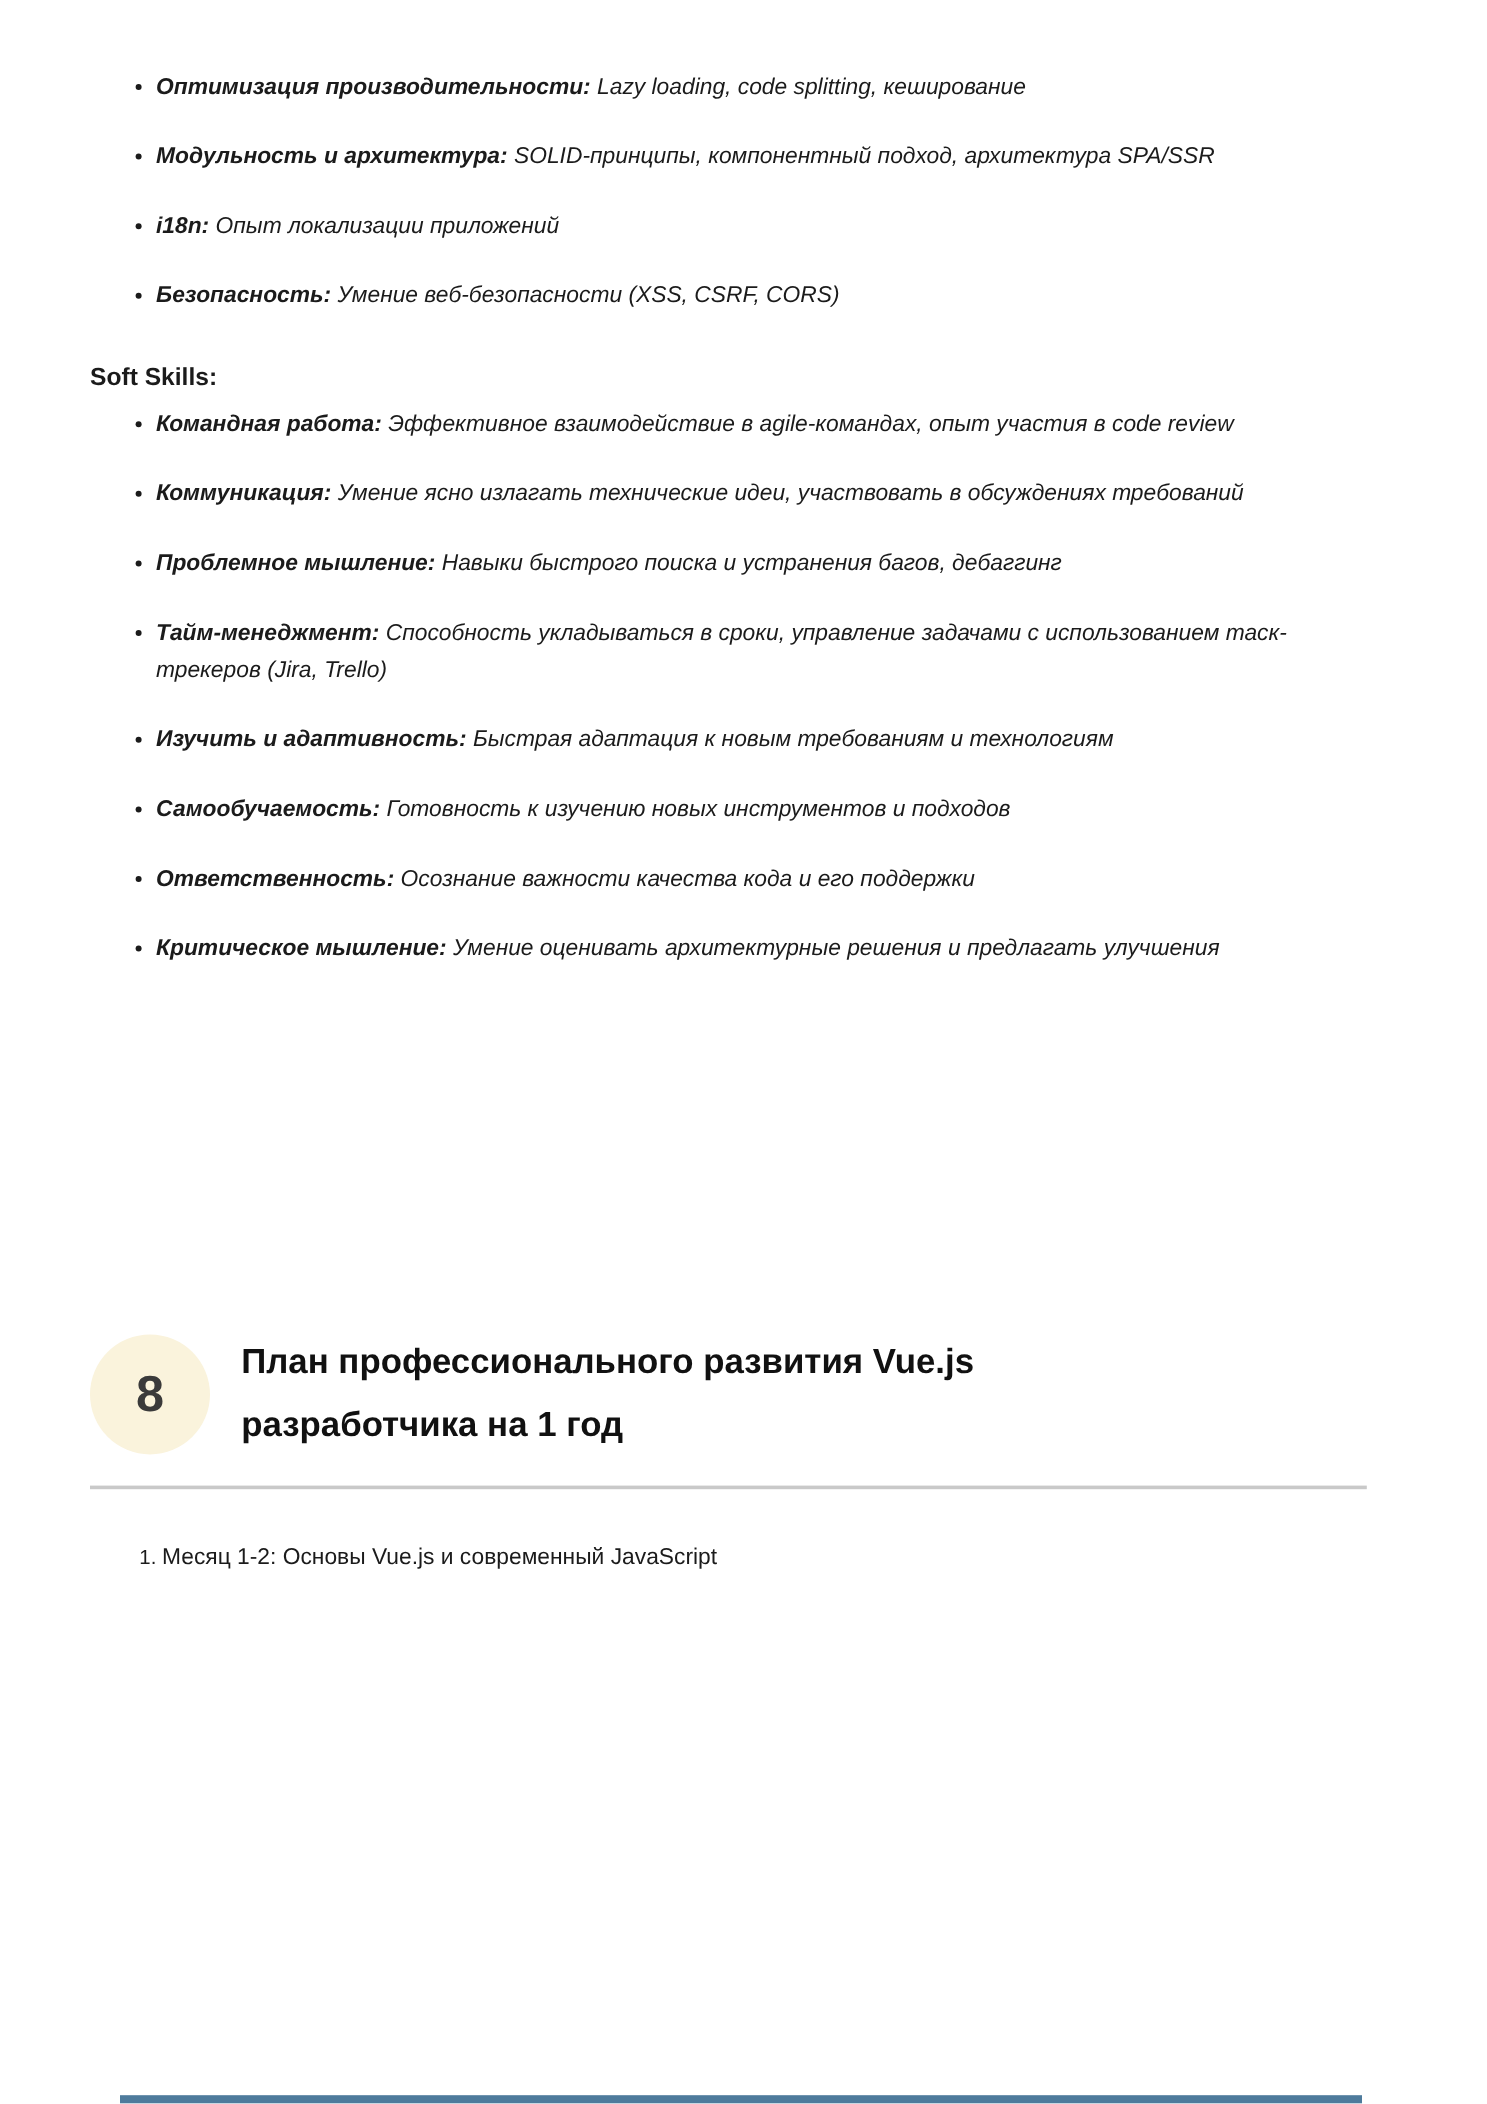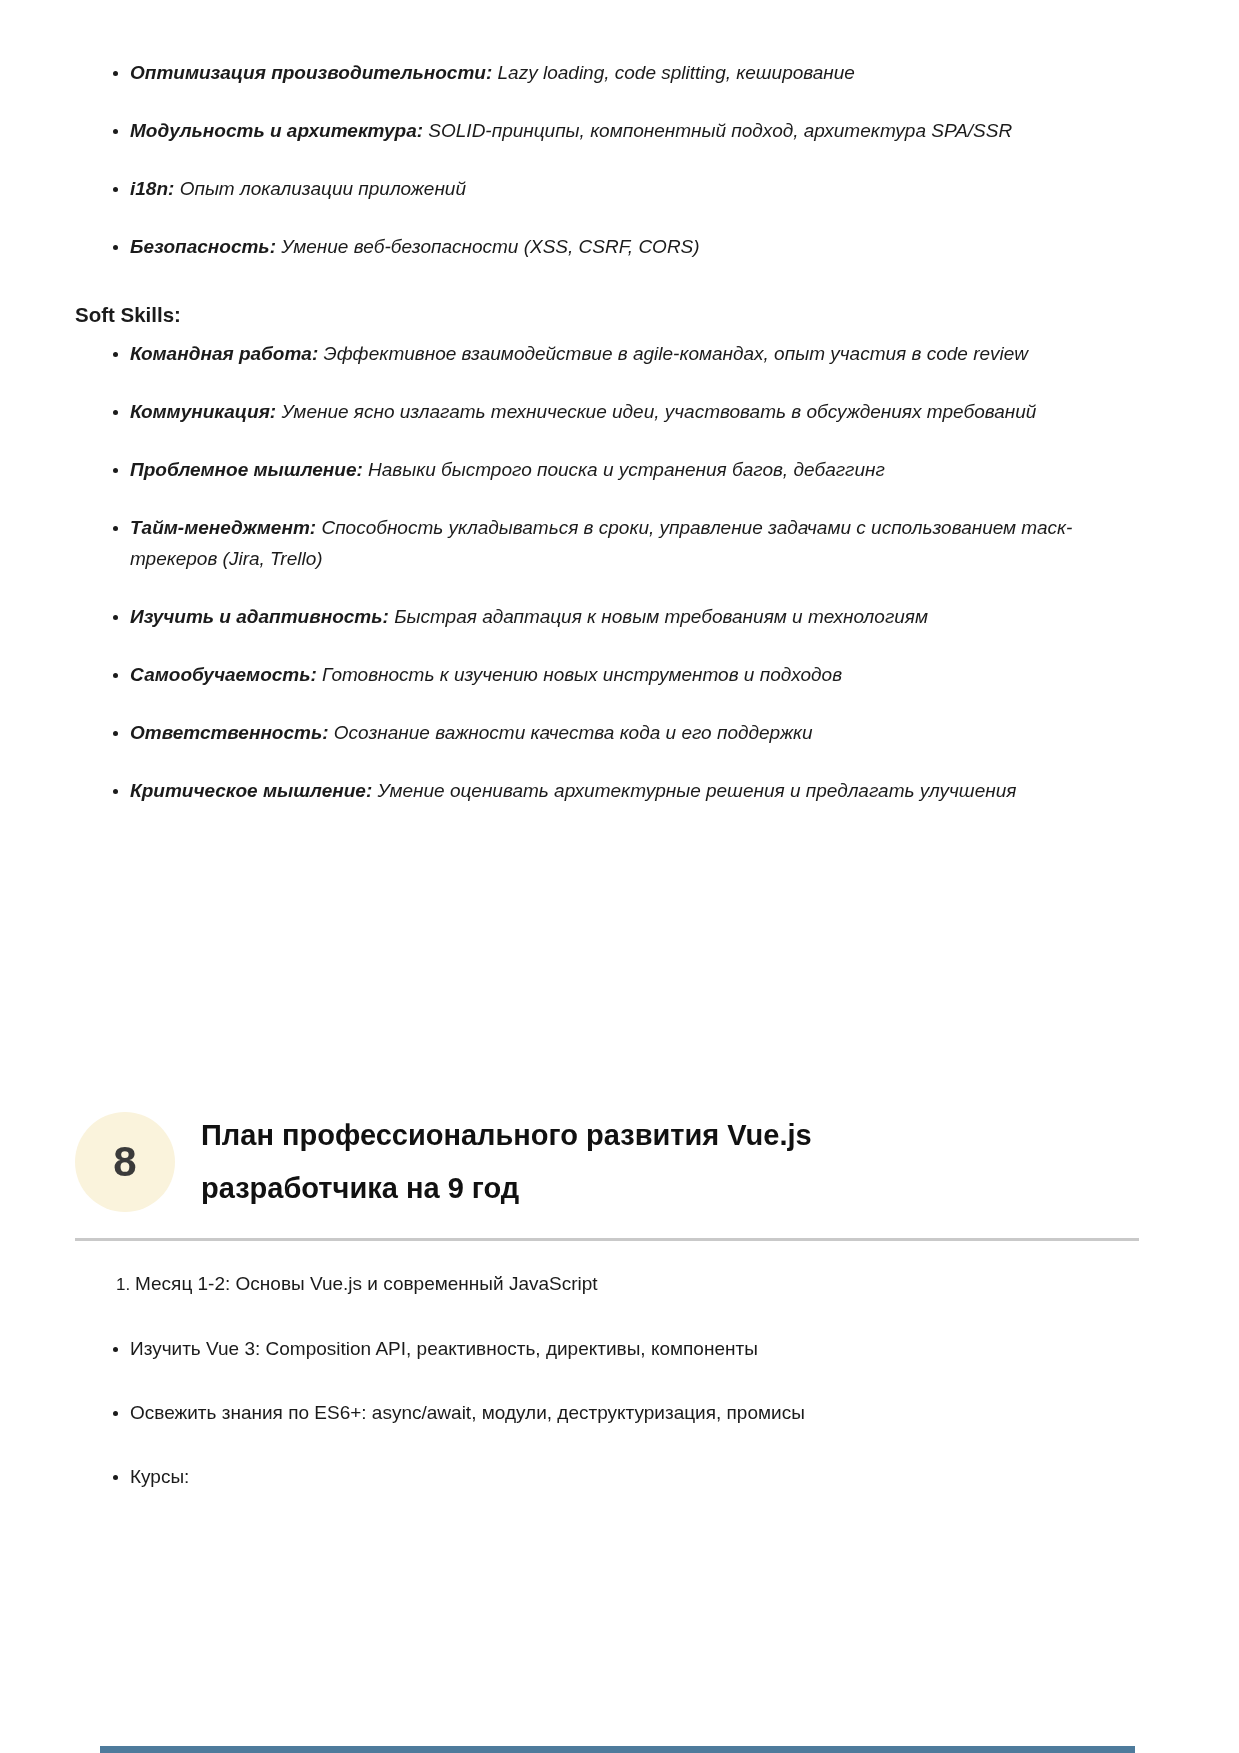--- a/index.html
+++ b/index.html
@@ -61,21 +61,21 @@
     max-width: 730px;
   }
   hr.section-divider {
     border: none;
     border-top: 3px solid #c9c9c9;
     margin: 22px 0 0 0;
   }
   ol.plan-list {
     list-style: decimal outside;
     padding-left: 60px;
-    margin: 28px 0 0 0;
+    margin: 42px 0 0 0;
   }
   ol.plan-list li {
     font-size: 19px;
     line-height: 1.63;
   }
   ul.plan-bullets {
     list-style: disc outside;
     padding-left: 55px;
     margin: 0;
   }
@@ -114,30 +114,25 @@
     <li><span class="lead">Проблемное мышление:</span> <span>Навыки быстрого поиска и устранения багов, дебаггинг</span></li>
     <li><span class="lead">Тайм-менеджмент:</span> <span>Способность укладываться в сроки, управление задачами с использованием таск-трекеров (Jira, Trello)</span></li>
     <li><span class="lead">Изучить и адаптивность:</span> <span>Быстрая адаптация к новым требованиям и технологиям</span></li>
     <li><span class="lead">Самообучаемость:</span> <span>Готовность к изучению новых инструментов и подходов</span></li>
     <li><span class="lead">Ответственность:</span> <span>Осознание важности качества кода и его поддержки</span></li>
     <li><span class="lead">Критическое мышление:</span> <span>Умение оценивать архитектурные решения и предлагать улучшения</span></li>
   </ul>
 
   <div class="section-header">
     <div class="section-badge">8</div>
-    <h2 class="section-title">План профессионального развития Vue.js разработчика на 9 год</h2>
+    <h2 class="section-title">План профессионального развития Vue.js разработчика на 1 год</h2>
   </div>
 
   <hr class="section-divider">
 
   <ol class="plan-list">
     <li>Месяц 1-2: Основы Vue.js и современный JavaScript</li>
   </ol>
 
-  <ul class="plan-bullets">
-    <li>Изучить Vue 3: Composition API, реактивность, директивы, компоненты</li>
-    <li>Освежить знания по ES6+: async/await, модули, деструктуризация, промисы</li>
-    <li>Курсы:</li>
-  </ul>
 
 </div>
 
 <div class="code-block-edge"></div>
 
 </body></html>

